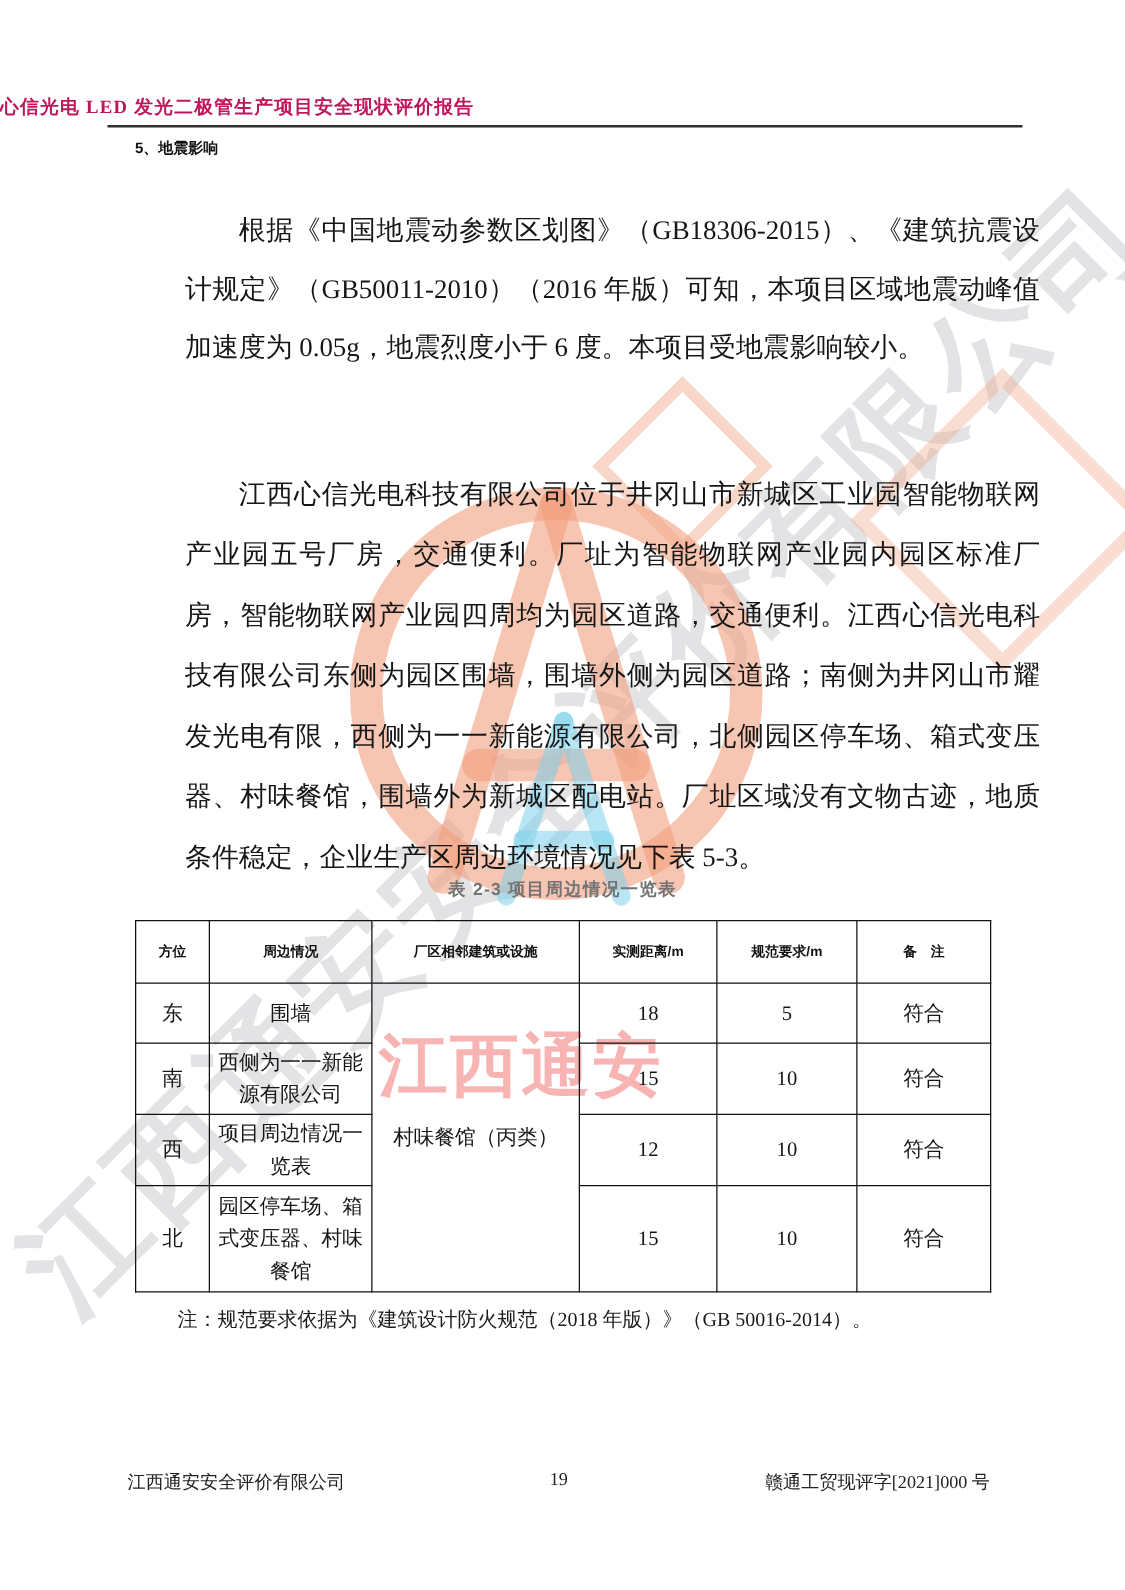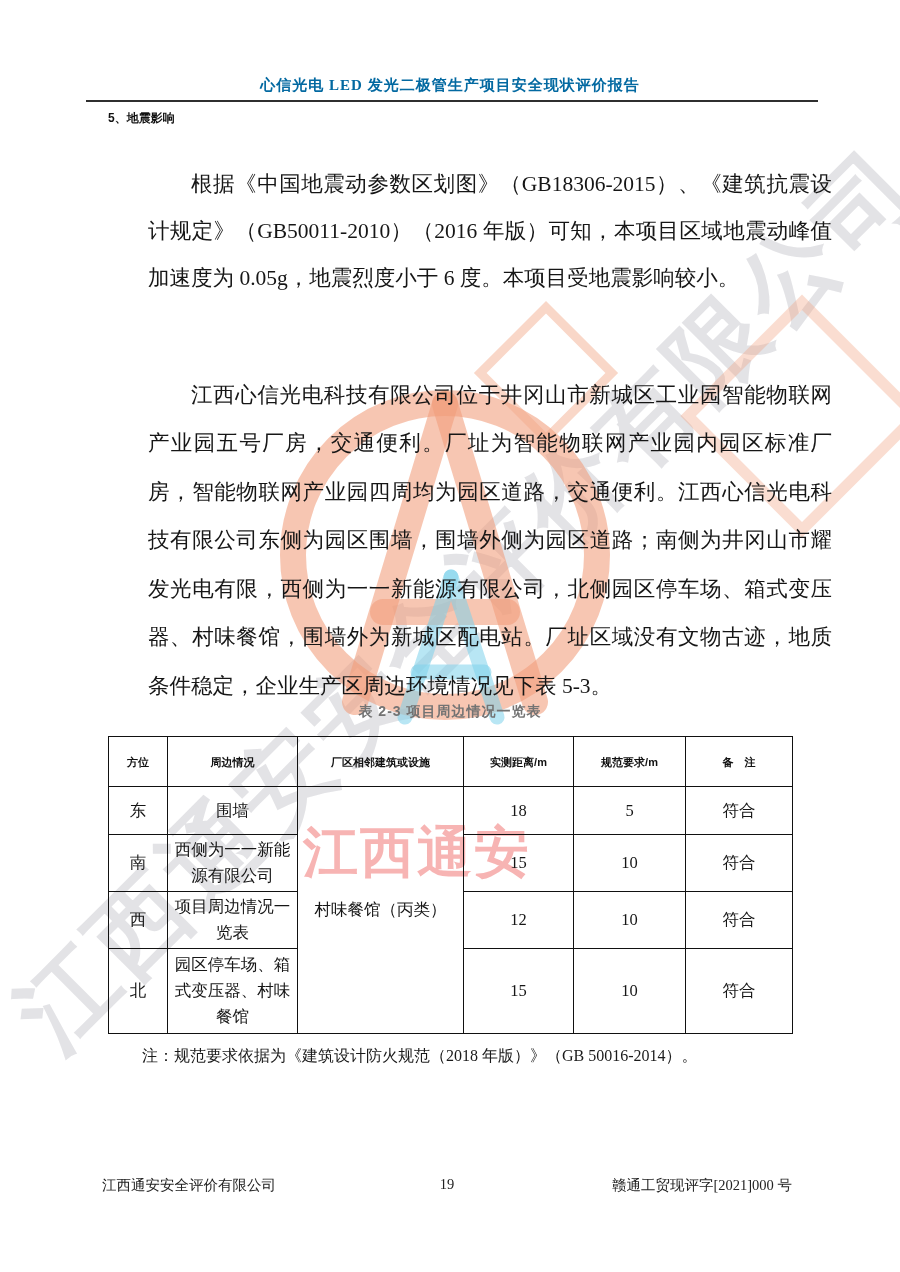--- a/index.html
+++ b/index.html
@@ -49,25 +49,25 @@
     font-size: 55px;
     letter-spacing: 2px;
     color: rgba(237, 88, 86, 0.45);
   }
 
   
   .content { position: absolute; inset: 0; z-index: 1; }
 
   .doc-header-title {
     position: absolute; left: 0; top: 76px; width: 100%;
-    text-align: center;
+    text-align: left;
     font-size: 15px;
     font-weight: bold;
     letter-spacing: 1px;
-    color: #0369a1;
+    color: #be185d;
   }
   .doc-header-line {
     position: absolute; left: 86px; top: 100px; width: 732px;
     border-top: 2px solid #2f2f2f;
   }
 
   .sec5-heading {
     position: absolute; left: 108px; top: 110px;
     font-family: "Liberation Sans", "DejaVu Sans", sans-serif;
     font-weight: bold; font-size: 12px; color: #111111;

